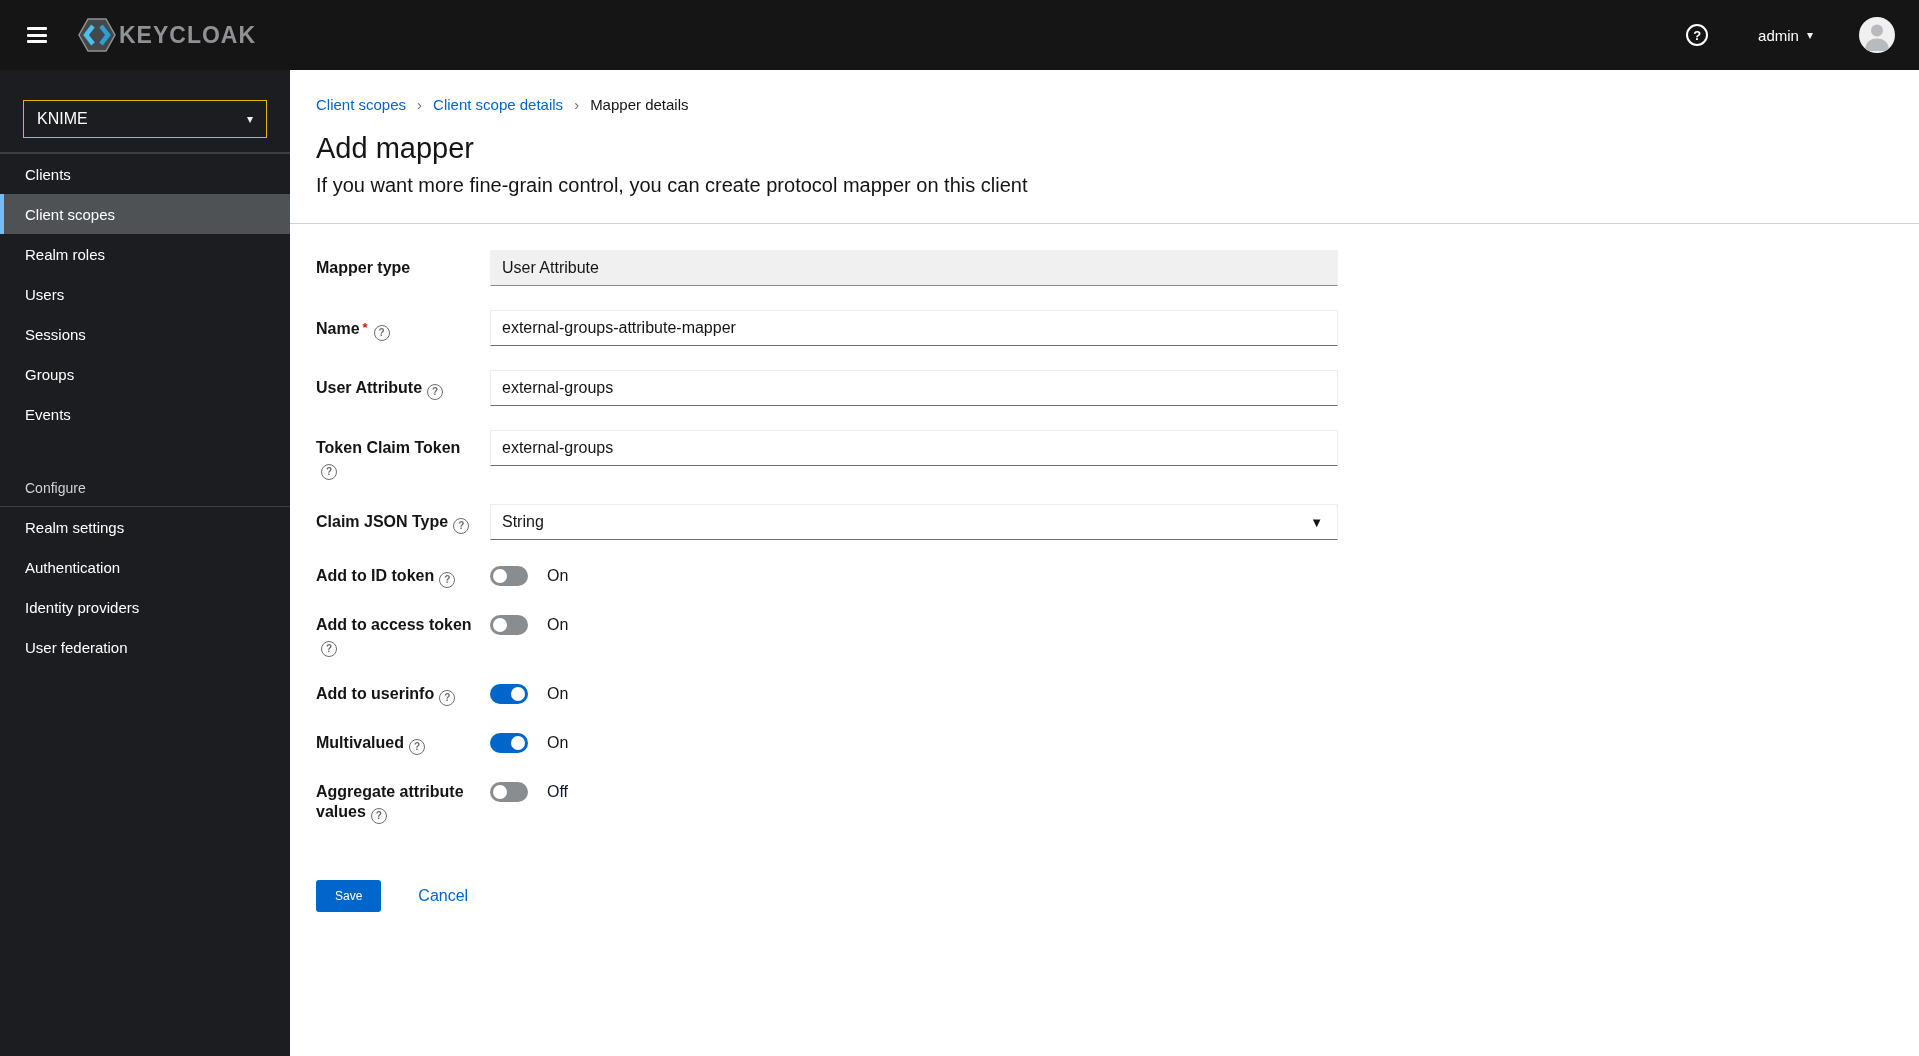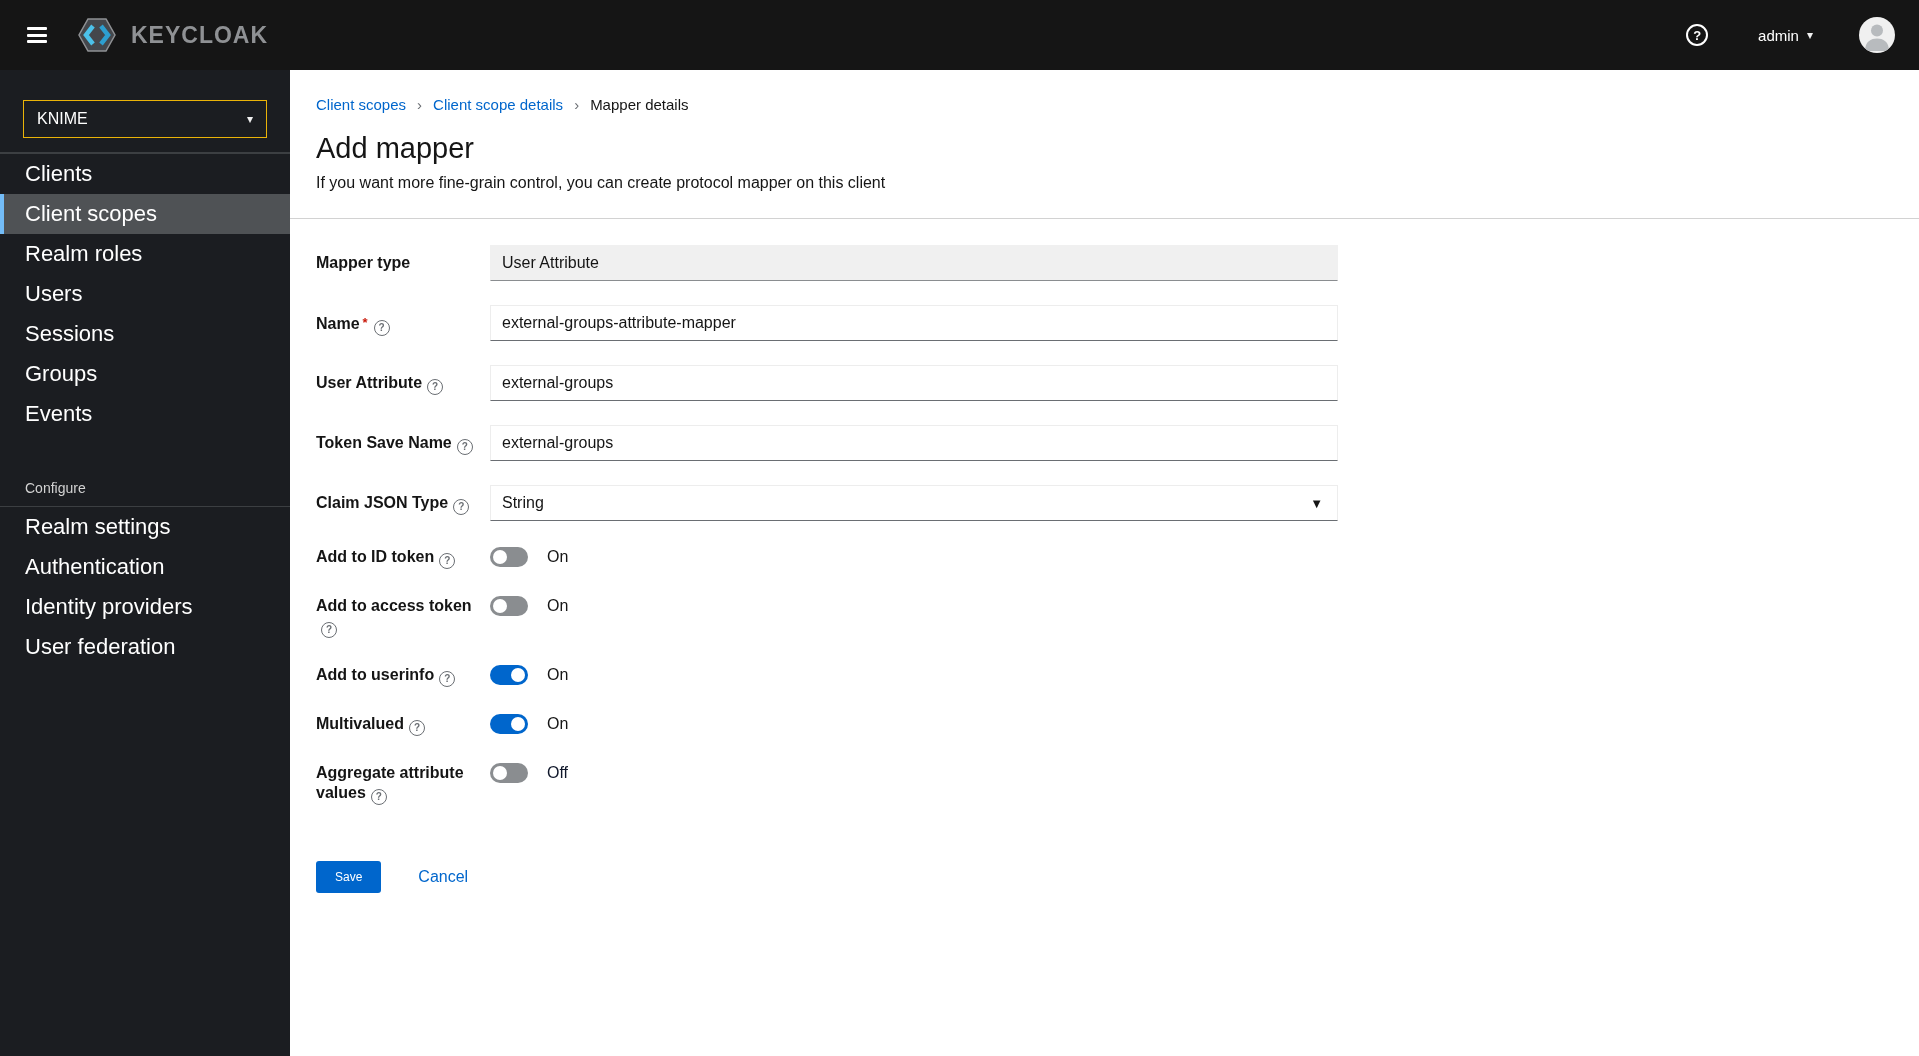--- a/index.html
+++ b/index.html
@@ -19,21 +19,21 @@
     background: #151515;
     display: flex; align-items: center;
     padding: 0 24px 0 27px;
   }
   .hamburger {
     width: 20px; height: 16px;
     display: flex; flex-direction: column; justify-content: space-between;
     cursor: pointer; background: none; border: none;
   }
   .hamburger span { display: block; height: 3px; background: #ffffff; border-radius: 1px; }
-  .brand { display: flex; align-items: center; margin-left: 30px; gap: 14px; }
+  .brand { display: flex; align-items: center; margin-left: 30px; gap: 2px; }
   .brand-text {
     font-size: 23px; font-weight: 700; color: #8f9194;
     letter-spacing: 1px;
   }
   .masthead-right { margin-left: auto; display: flex; align-items: center; }
   .help-circle {
     width: 22px; height: 22px; border: 2px solid #ffffff; border-radius: 50%;
     color: #ffffff; font-size: 13px; font-weight: 700;
     display: flex; align-items: center; justify-content: center; cursor: pointer;
   }
@@ -63,34 +63,34 @@
   }
   .side-divider { height: 1px; background: #3c3f42; margin-top: 14px; }
   .nav-section-title {
     padding: 18px 0 10px 25px;
     font-size: 14px; color: #d2d2d2;
   }
   .nav-divider { height: 1px; background: #3c3f42; }
   .nav-item {
     height: 40px; display: flex; align-items: center;
     padding-left: 21px; border-left: 4px solid transparent;
-    font-size: 22px; color: #ffffff; cursor: pointer;
+    font-size: 15px; color: #ffffff; cursor: pointer;
   }
   .nav-item.selected { background: #4f5255; border-left-color: #73bcf7; }
   .nav-gap { height: 28px; }
 
   
   .main { flex: 1; background: #ffffff; min-width: 0; }
   .page-header { padding: 26px 26px 26px 26px; border-bottom: 1px solid #d2d2d2; }
   .breadcrumb { display: flex; align-items: center; font-size: 15px; }
   .breadcrumb a { color: #0066cc; text-decoration: none; cursor: pointer; }
   .breadcrumb .sep { color: #6a6e73; margin: 0 11px; font-size: 15px; }
   .breadcrumb .current { color: #151515; }
   .page-title { font-size: 29px; font-weight: 400; color: #151515; margin-top: 19px; }
-  .page-subtitle { font-size: 16px; color: #151515; margin-top: 9px; }
+  .page-subtitle { font-size: 20px; color: #151515; margin-top: 9px; }
 
   
   .form-area { padding: 26px 0 0 26px; }
   .form-row { display: flex; margin-bottom: 24px; }
   .form-label {
     width: 174px; flex: 0 0 174px;
     font-size: 16px; font-weight: 700; color: #151515;
     line-height: 20px; padding-right: 10px;
   }
   .field-row .form-label { padding-top: 8px; }
@@ -253,21 +253,21 @@
           <div class="form-label">
             <span>User Attribute</span><span class="help-icon">?</span>
           </div>
           <div class="form-field">
             <input class="text-field" value="external-groups" style="">
           </div>
         </div>
 
         <div class="form-row field-row">
           <div class="form-label">
-            <span>Token Save Name</span><span class="help-icon">?</span>
+            <span>Token Claim Token</span><span class="help-icon">?</span>
           </div>
           <div class="form-field">
             <input class="text-field" value="external-groups" style="">
           </div>
         </div>
 
         <div class="form-row field-row">
           <div class="form-label">
             <span>Claim JSON Type</span><span class="help-icon">?</span>
           </div>

